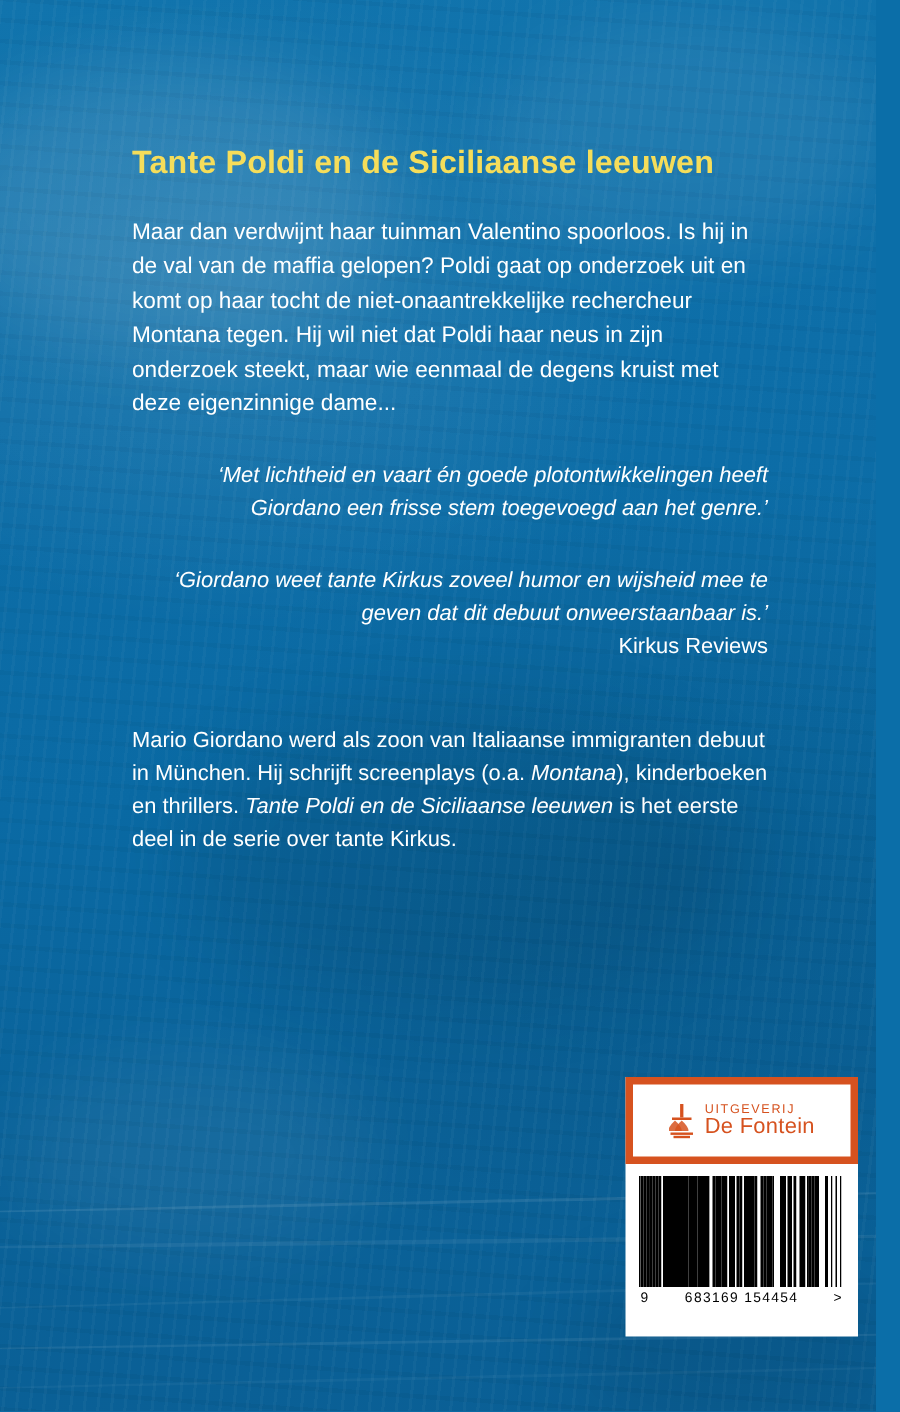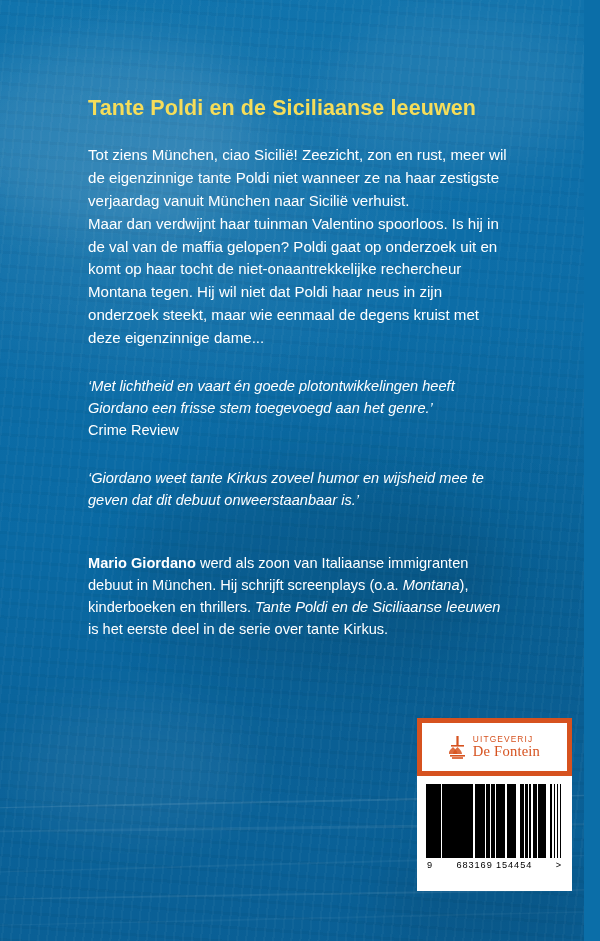--- a/index.html
+++ b/index.html
@@ -81,30 +81,31 @@
     font-size: 15.1px;
     line-height: 1.52;
     margin: 0;
   }
   .blurb p { margin: 0; }
   .quote {
     color: #ffffff;
     font-size: 14.6px;
     line-height: 1.5;
     margin-top: 26px;
+    text-align: right;
   }
   .quote .q-text { font-style: italic; display: block; }
   .quote .q-src { display: block; font-style: normal; }
   .bio {
     color: #ffffff;
     font-size: 14.6px;
     line-height: 1.52;
     margin-top: 40px;
   }
-  .bio b { font-weight: bold; }
+  .bio b { font-weight: normal; }
   .bio i { font-style: italic; }
 
   
   .pub-logo {
     position: absolute;
     left: 417px;
     top: 718px;
     width: 155px;
     height: 58px;
     background: #ffffff;
@@ -130,21 +131,21 @@
   .pub-text .l1 {
     font-size: 8.4px;
     letter-spacing: 1.1px;
     color: #d6521f;
     display: block;
   }
   .pub-text .l2 {
     font-size: 14.6px;
     color: #d6521f;
     display: block;
-    font-family: Liberation Serif, serif;
+    font-family: Liberation Sans, sans-serif;
     letter-spacing: 0.2px;
   }
 
   
   .barcode-box {
     position: absolute;
     left: 417px;
     top: 776px;
     width: 155px;
     height: 115px;
@@ -184,31 +185,30 @@
   <div class="ripple r1"></div>
   <div class="ripple r2"></div>
   <div class="ripple r3"></div>
   <div class="ripple r4"></div>
   <div class="ripple r5"></div>
 
   <div class="content">
     <h1 class="title">Tante Poldi en de Siciliaanse leeuwen</h1>
 
     <div class="blurb">
-      <p>Tot ziens München, ciao Sicilië! Zeezicht, zon en rust, meer wil de eigenzinnige tante Poldi niet wanneer ze na haar zestigste verjaardag vanuit München naar Sicilië verhuist.</p>
       <p>Maar dan verdwijnt haar tuinman Valentino spoorloos. Is hij in de val van de maffia gelopen? Poldi gaat op onderzoek uit en komt op haar tocht de niet-onaantrekkelijke rechercheur Montana tegen. Hij wil niet dat Poldi haar neus in zijn onderzoek steekt, maar wie eenmaal de degens kruist met deze eigenzinnige dame...</p>
     </div>
 
     <div class="quote">
       <span class="q-text">‘Met lichtheid en vaart én goede plotontwikkelingen heeft Giordano een frisse stem toegevoegd aan het genre.’</span>
-      <span class="q-src">Crime Review</span>
     </div>
 
     <div class="quote">
       <span class="q-text">‘Giordano weet tante Kirkus zoveel humor en wijsheid mee te geven dat dit debuut onweerstaanbaar is.’</span>
+      <span class="q-src">Kirkus Reviews</span>
     </div>
 
     <div class="bio">
       <b>Mario Giordano</b><span> werd als zoon van Italiaanse immigranten debuut in München. Hij schrijft screenplays (o.a. </span><i>Montana</i><span>), kinderboeken en thrillers. </span><i>Tante Poldi en de Siciliaanse leeuwen</i><span> is het eerste deel in de serie over tante Kirkus.</span>
     </div>
   </div>
 
   <div class="pub-logo">
     <div class="pub-inner">
       <span class="fountain">

